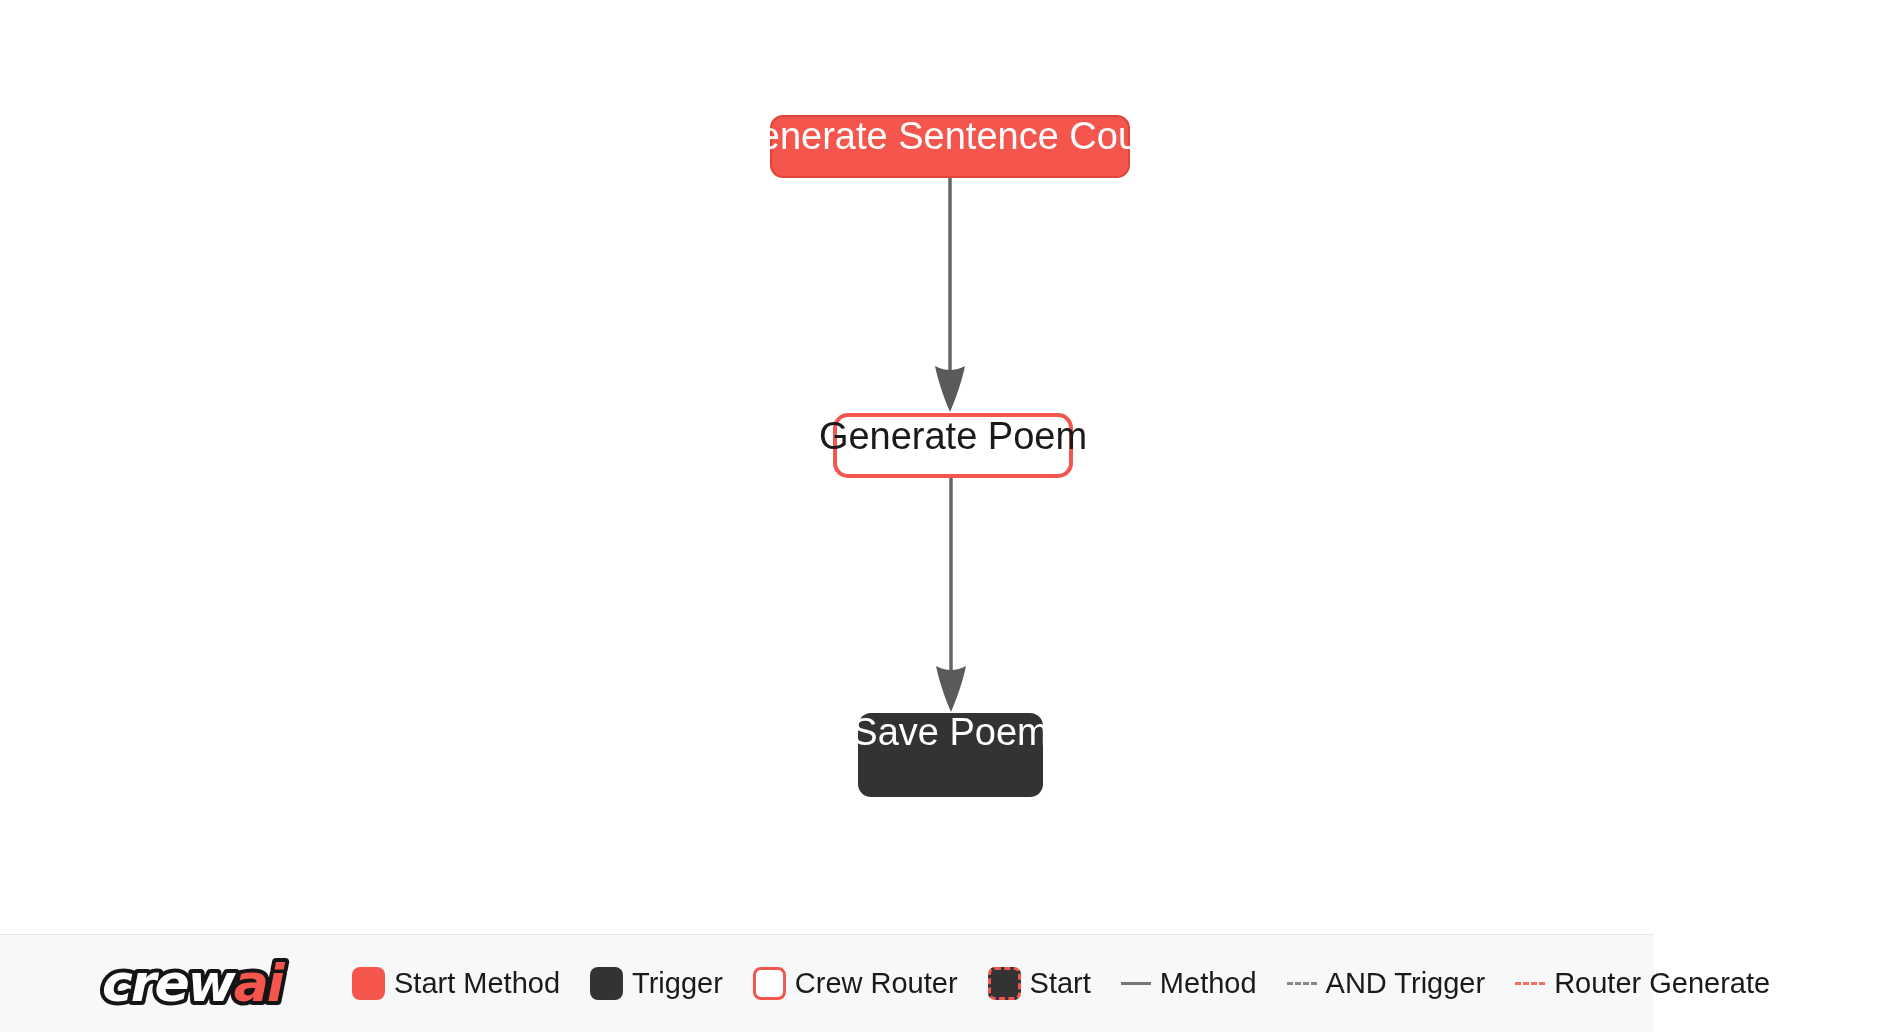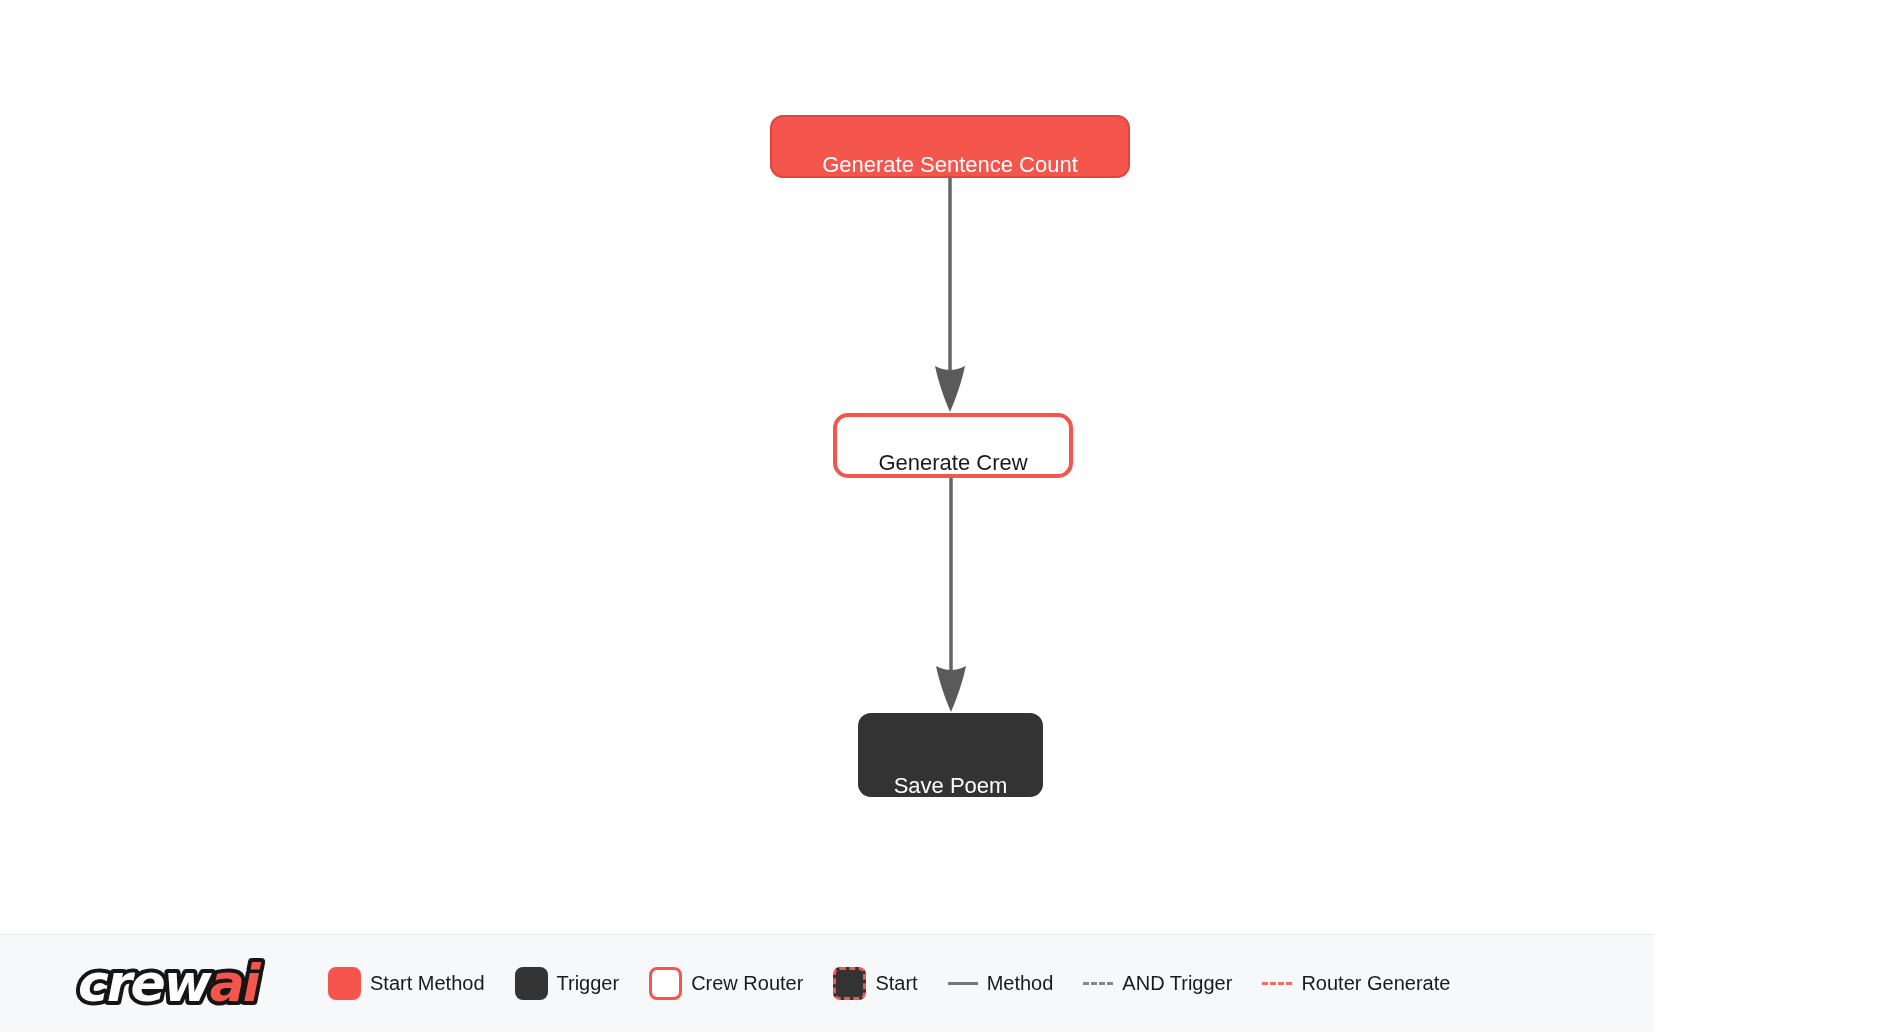--- a/index.html
+++ b/index.html
@@ -7,53 +7,53 @@
     width:1901px;height:1032px;overflow:hidden;background:#ffffff;
     font-family:"Liberation Sans", sans-serif;color:var(--ink,#1a1a1a);
     position:relative;
   }
   .canvas{position:absolute;left:0;top:0;width:1901px;height:934px;background:#ffffff;}
   .edges{position:absolute;left:0;top:0;width:1901px;height:934px;display:block;}
   .edge-line{stroke:var(--arrow,#666666);stroke-width:3.5;fill:none;}
   .edge-head{fill:var(--arrow-head,#5a5a5a);stroke:none;}
 
   .node{
-    position:absolute;display:flex;align-items:flex-end;justify-content:center;
-    font-size:22px;line-height:1;box-sizing:border-box;cursor:pointer;
+    position:absolute;display:flex;align-items:flex-start;justify-content:center;
+    font-size:38px;line-height:1;box-sizing:border-box;cursor:pointer;
     border-radius:13px;white-space:nowrap;
   }
   .node-start{
     left:770px;top:115px;width:360px;height:63px;
     background:var(--accent,#f4554c);border:2px solid var(--accent-border,#e0443a);color:#ffffff;
   }
   .node-crew{
     left:833px;top:413px;width:240px;height:65px;
     background:#ffffff;border:4px solid var(--accent,#f4554c);color:#1a1a1a;border-radius:15px;
   }
   .node-method{
     left:858px;top:713px;width:185px;height:84px;
     background:var(--dark,#333333);color:#ffffff;
   }
 
   .legend{
     position:absolute;left:0;top:934px;width:1654px;height:98px;box-sizing:border-box;
     background:var(--legend-bg,#f7f8fa);border-top:1px solid var(--legend-border,#e7e9ed);
-    display:flex;align-items:center;padding-left:72px;gap:30px;
+    display:flex;align-items:center;padding-left:96px;gap:30px;
   }
   .logo{display:block;margin-right:8px;flex:0 0 auto;}
   .logo text{
     font-family:"DejaVu Sans", sans-serif;font-style:italic;font-weight:bold;
     font-size:52px;letter-spacing:-2px;
     paint-order:stroke fill;stroke:#151515;stroke-width:8px;stroke-linejoin:round;
   }
   .logo .logo-crew{fill:#ffffff;}
   .logo .logo-ai{fill:var(--accent,#f4554c);}
 
   .legend-item{display:flex;align-items:center;gap:9px;flex:0 0 auto;}
-  .legend-label{font-size:20px;color:var(--ink,#1a1a1a);white-space:nowrap;}
+  .legend-label{font-size:29px;color:var(--ink,#1a1a1a);white-space:nowrap;}
   .swatch{width:33px;height:33px;border-radius:8px;box-sizing:border-box;flex:0 0 auto;}
   .sw-start{background:var(--accent,#f4554c);}
   .sw-method{background:var(--dark,#333333);}
   .sw-crew{background:#ffffff;border:3.5px solid var(--accent,#f4554c);}
   .sw-router{background:var(--dark,#333333);border:3px dashed var(--accent,#f4554c);border-radius:7px;}
   .line-swatch{width:30px;height:0;flex:0 0 auto;}
   .ln-trigger{border-top:3px solid #777777;}
   .ln-and{border-top:3px dashed #888888;}
   .ln-router{border-top:3px dashed var(--accent,#f4554c);opacity:.85;}
 </style>
@@ -65,21 +65,21 @@
     <line class="edge-line" x1="950" y1="178" x2="950" y2="376"></line>
     <path class="edge-head" d="M935,366 C938.5,383 944.5,399 950,412 C955.5,399 961.5,383 965,366 Q950,374 935,366 Z"></path>
     <line class="edge-line" x1="951" y1="478" x2="951" y2="676"></line>
     <path class="edge-head" d="M936,666 C939.5,683 945.5,699 951,712 C956.5,699 962.5,683 966,666 Q951,674 936,666 Z"></path>
   </svg>
 
   <div class="node node-start">
     <span>Generate Sentence Count</span>
   </div>
   <div class="node node-crew">
-    <span>Generate Crew</span>
+    <span>Generate Poem</span>
   </div>
   <div class="node node-method">
     <span>Save Poem</span>
   </div>
 </div>
 
 <footer class="legend">
   <svg class="logo" width="218" height="68" viewBox="0 0 218 68">
     <text x="6" y="51">
       <tspan class="logo-crew">crew</tspan><tspan class="logo-ai">ai</tspan>

